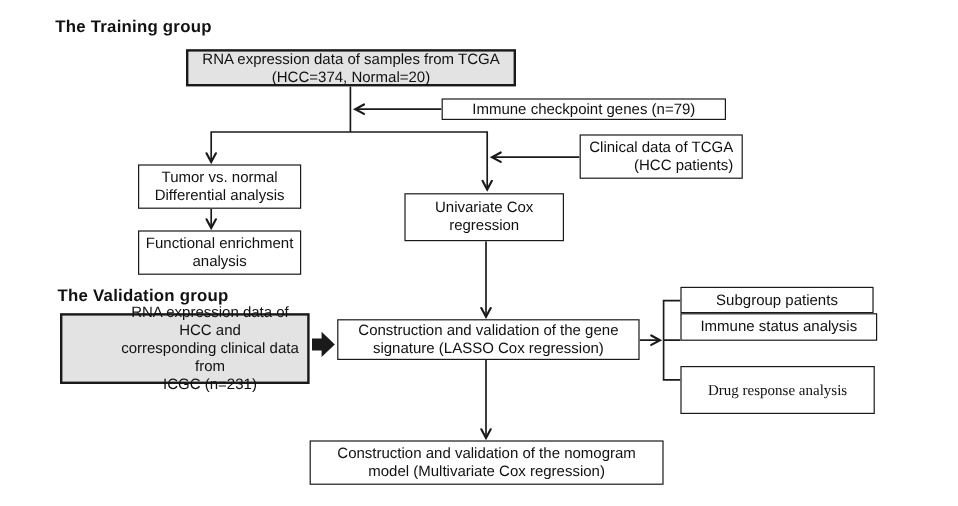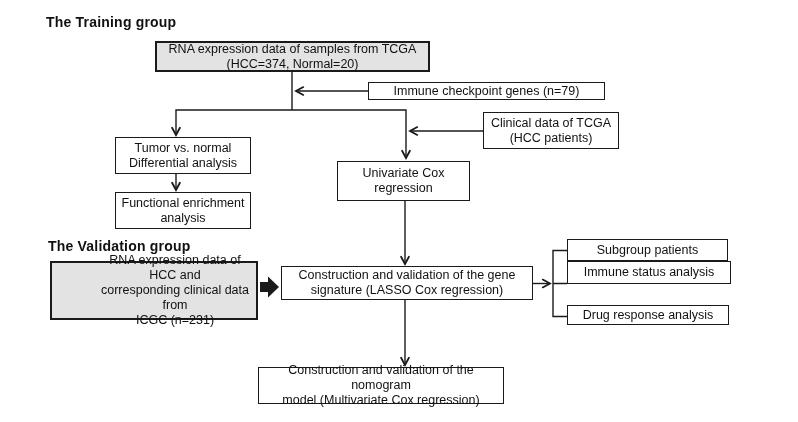--- a/index.html
+++ b/index.html
@@ -101,21 +101,21 @@
 
   <div class="group-label" style="left:46px; top:14px;">The Training group</div>
 
   <div class="group-label" style="left:48px; top:238px;">The Validation group</div>
 
   <div class="box gray" style="left:155px; top:41px; width:275px; height:31px;">RNA expression data of samples from TCGA
 (HCC=374, Normal=20)</div>
 
   <div class="box" style="left:368px; top:82px; width:237px; height:18px;">Immune checkpoint genes (n=79)</div>
 
-  <div class="box" style="left:483px; top:112px; width:136px; height:37px;">Clinical data of TCGA
+  <div class="box" style="left:483px; top:112px; width:136px; height:37px;text-align:right;">Clinical data of TCGA
 (HCC patients)</div>
 
   <div class="box" style="left:115px; top:137px; width:136px; height:37px;">Tumor vs. normal
 Differential analysis</div>
 
   <div class="box" style="left:115px; top:192px; width:136px; height:37px;">Functional enrichment
 analysis</div>
 
   <div class="box" style="left:337px; top:161px; width:133px; height:40px;">Univariate Cox
 regression</div>
@@ -124,18 +124,18 @@
 corresponding clinical data from
 ICGC (n=231)</div>
 
   <div class="box mid" style="left:281px; top:266px; width:252px; height:34px;">Construction and validation of the gene
 signature (LASSO Cox regression)</div>
 
   <div class="box" style="left:567px; top:239px; width:161px; height:22px;">Subgroup patients</div>
 
   <div class="box" style="left:567px; top:261px; width:164px; height:23px;">Immune status analysis</div>
 
-  <div class="box" style="left:567px; top:305px; width:162px; height:20px;">Drug response analysis</div>
+  <div class="box" style="left:567px; top:305px; width:162px; height:40px;font-family:Liberation Serif, serif;">Drug response analysis</div>
 
-  <div class="box mid" style="left:258px; top:367px; width:246px; height:37px;">Construction and validation of the nomogram
+  <div class="box mid" style="left:258px; top:367px; width:295px; height:37px;">Construction and validation of the nomogram
 model (Multivariate Cox regression)</div>
 
 </div>
 
 </body></html>

